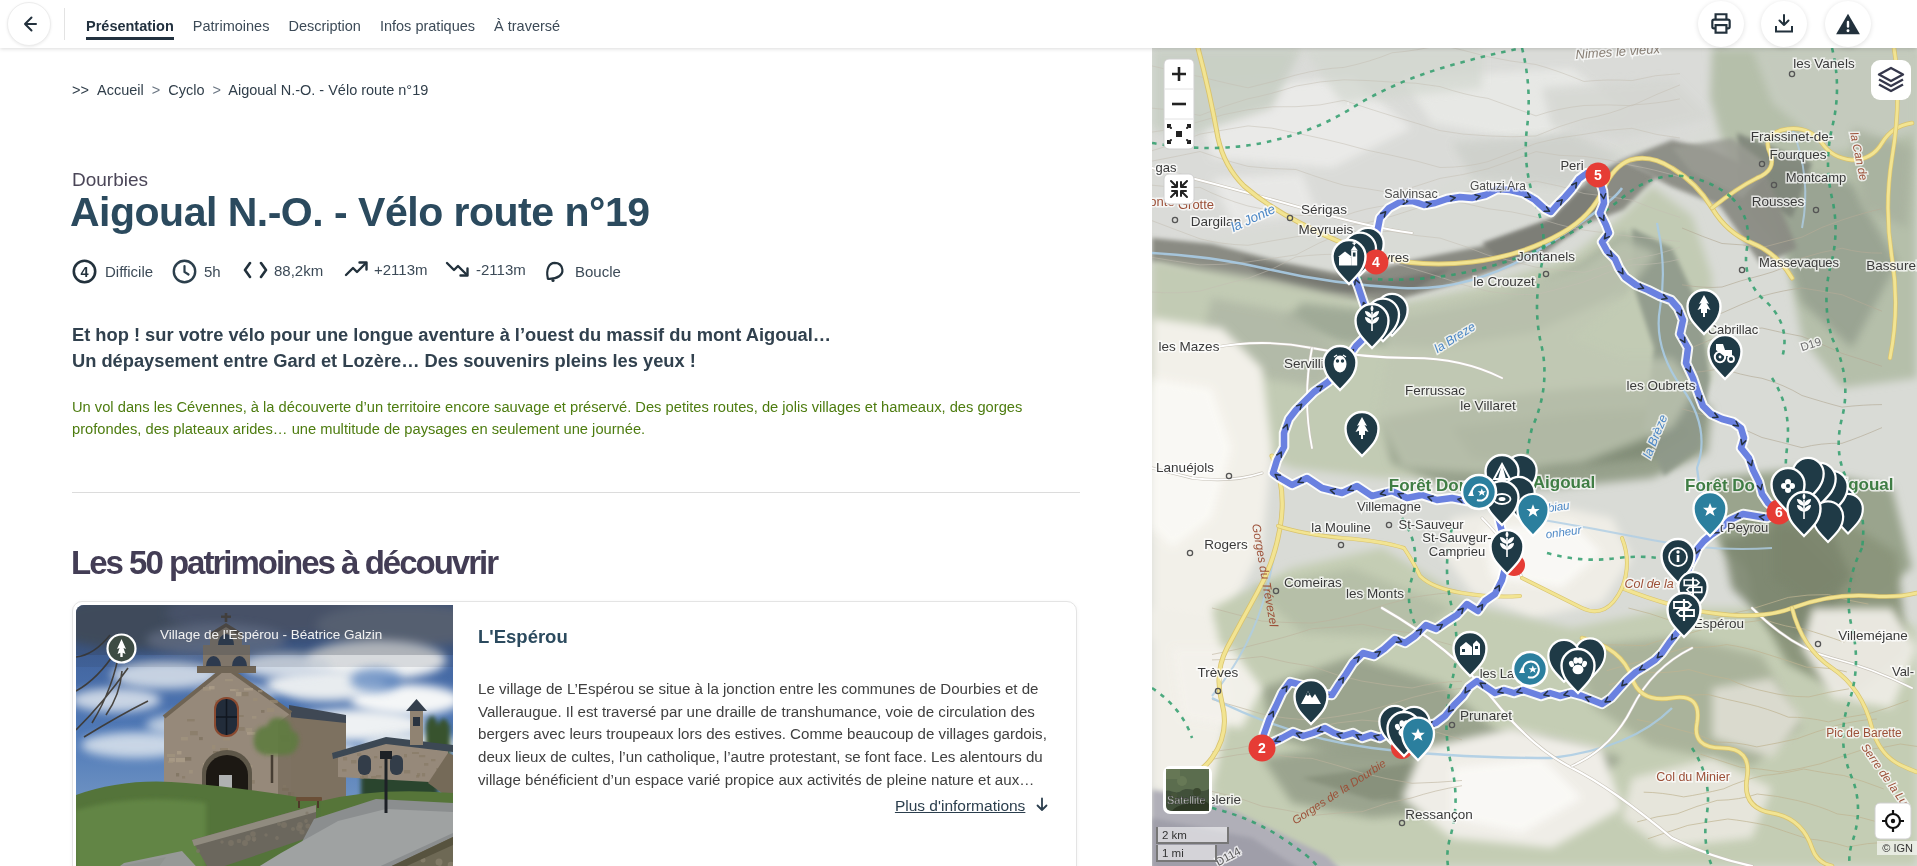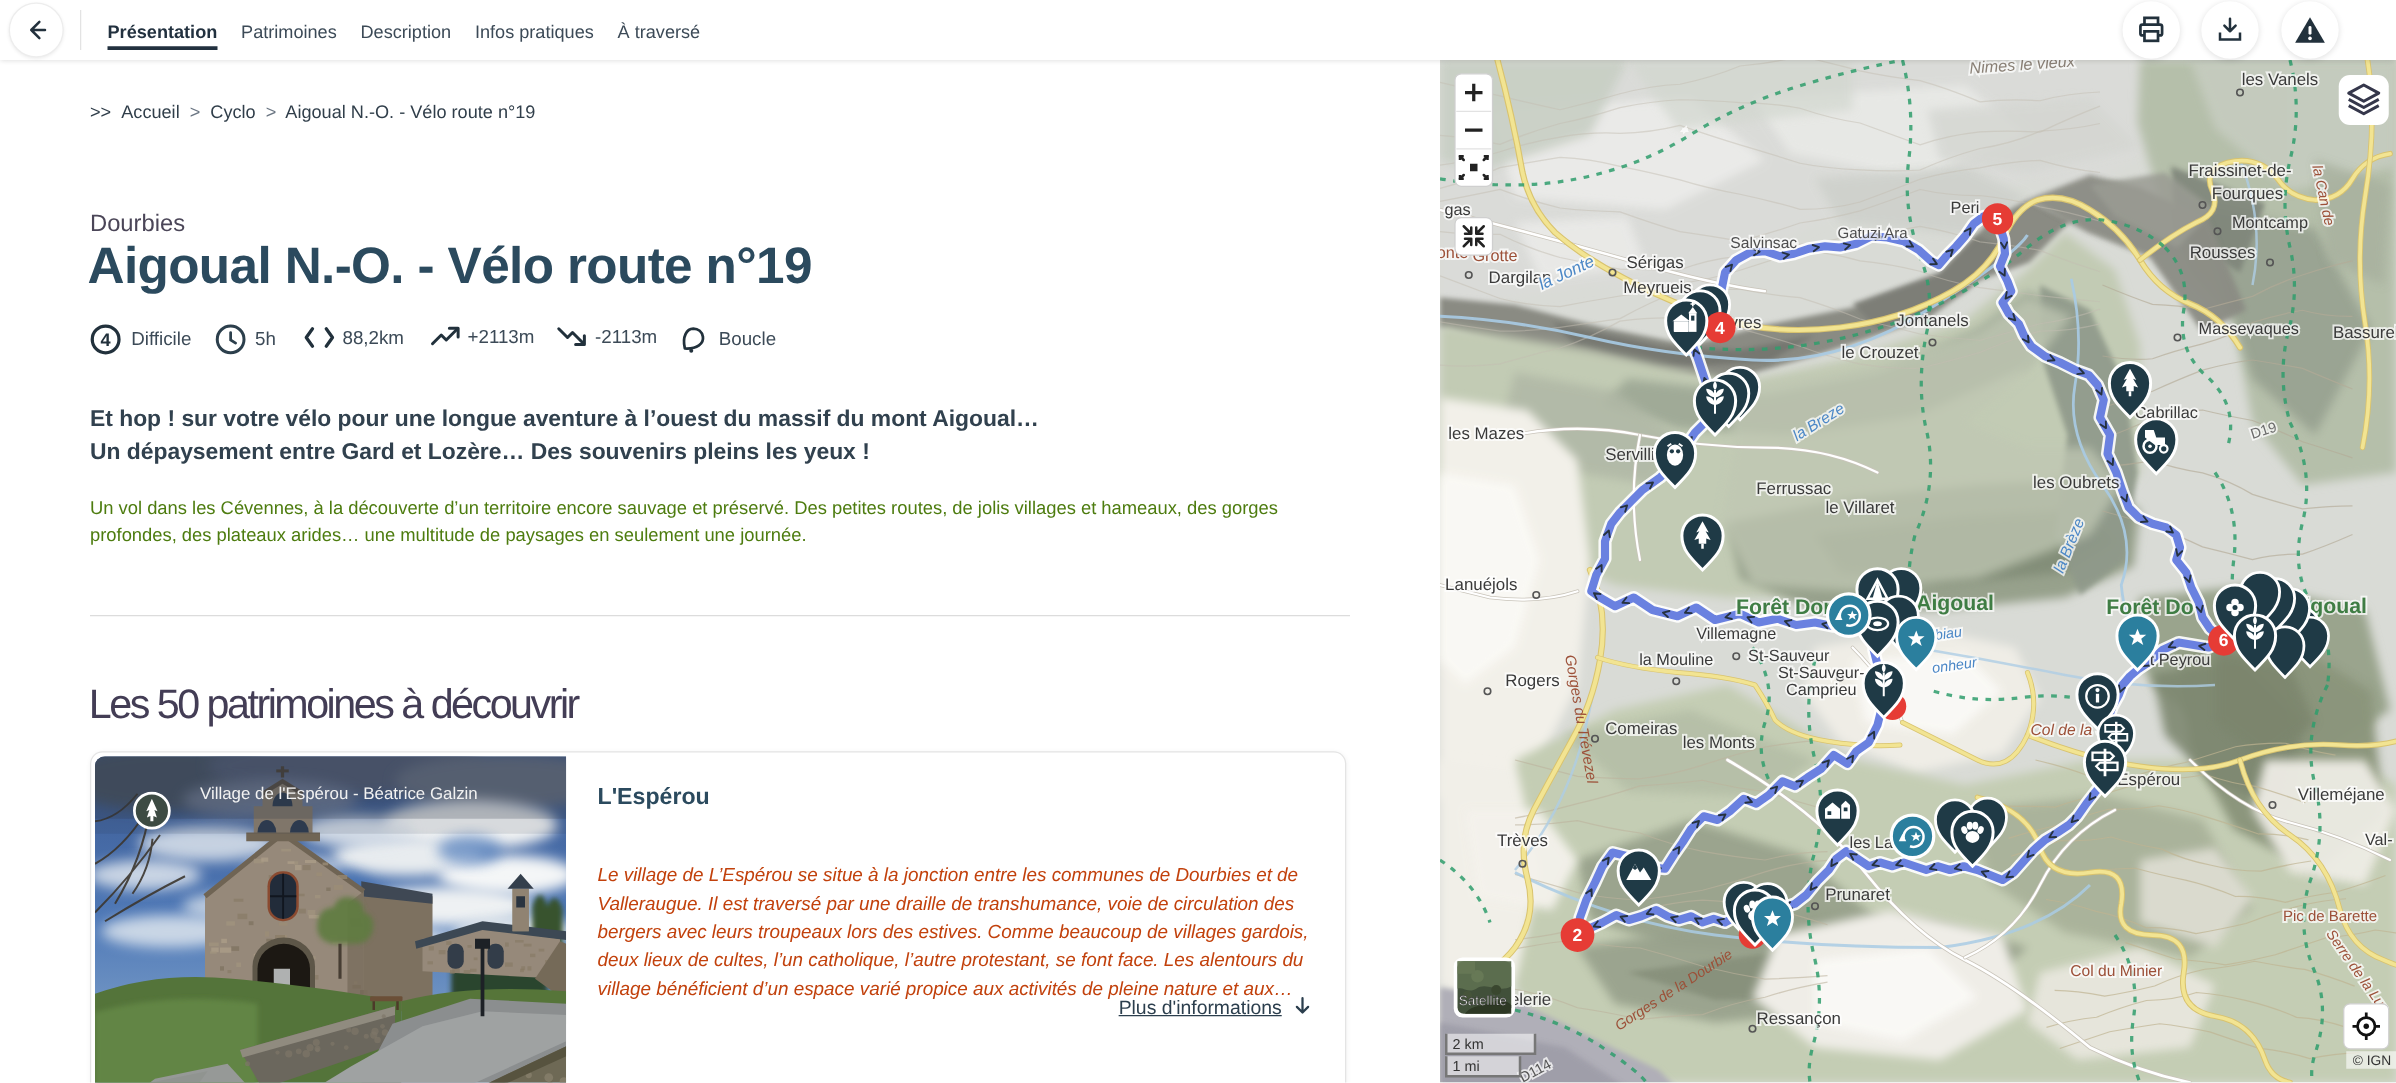--- a/index.html
+++ b/index.html
@@ -30,31 +30,31 @@
 #title { position:absolute; left:70px; top:141px; font-size:41px; font-weight:bold; color:#2b4a5e; letter-spacing:-.5px; }
 #stats { position:absolute; left:0; top:211px; height:25px; font-size:15px; color:#3c4a57; }
 #stats .item { position:absolute; top:0; }
 #stats svg { display:block; }
 #stats .lbl { margin-left:9px; }
 #stats .item { display:flex; align-items:center; }
 #intro { position:absolute; left:72px; top:274px; width:1010px; font-size:18.3px; line-height:26px;
   font-weight:bold; color:#31414e; }
 #para { position:absolute; left:72px; top:348px; width:1020px; font-size:14.7px; line-height:22px; color:#4d7c0f; }
 #divider { position:absolute; left:72px; top:444px; width:1008px; height:1px; background:#dcdcdc; }
-#h2 { position:absolute; left:71px; top:496px; font-size:33px; letter-spacing:-2px; font-weight:normal; color:#433d55; }
+#h2 { position:absolute; left:71px; top:496px; font-size:33px; letter-spacing:-2px; font-weight:bold; color:#433d55; }
 
 
 #card { position:absolute; left:72px; top:553px; width:1005px; height:300px; background:#fff;
   border:1px solid #e4e4e4; border-radius:10px; box-shadow:0 1px 4px rgba(0,0,0,.05); }
 #cardimg { position:absolute; left:3px; top:3px; width:377px; height:294px; border-radius:8px 0 0 8px; overflow:hidden; }
 #cardimg svg { display:block; }
 #cap { position:absolute; left:84px; top:22px; font-size:13.5px; color:#f2f2f2; }
 #cbadge { position:absolute; left:30px; top:28px; }
 #ctitle { position:absolute; left:405px; top:24px; font-size:18.5px; font-weight:bold; color:#2b4a5e; }
-#ctext { position:absolute; left:405px; top:88px; width:580px; font-size:15.1px; line-height:22.7px; color:#c2410c;font-style:italic; }
+#ctext { position:absolute; left:405px; top:76px; width:580px; font-size:15.1px; line-height:22.7px; color:#404040; }
 #cmore { position:absolute; left:405px; top:195px; width:572px; text-align:right; font-size:15.5px; color:#2b3e4d; }
 #cmore span { text-decoration:underline;margin-top:20px; }
 
 
 #map { position:absolute; left:1152px; top:48px; width:765px; height:818px; overflow:hidden; background:#dcdedb; }
 </style>
 </head>
 <body>
 <div id="page">
 

